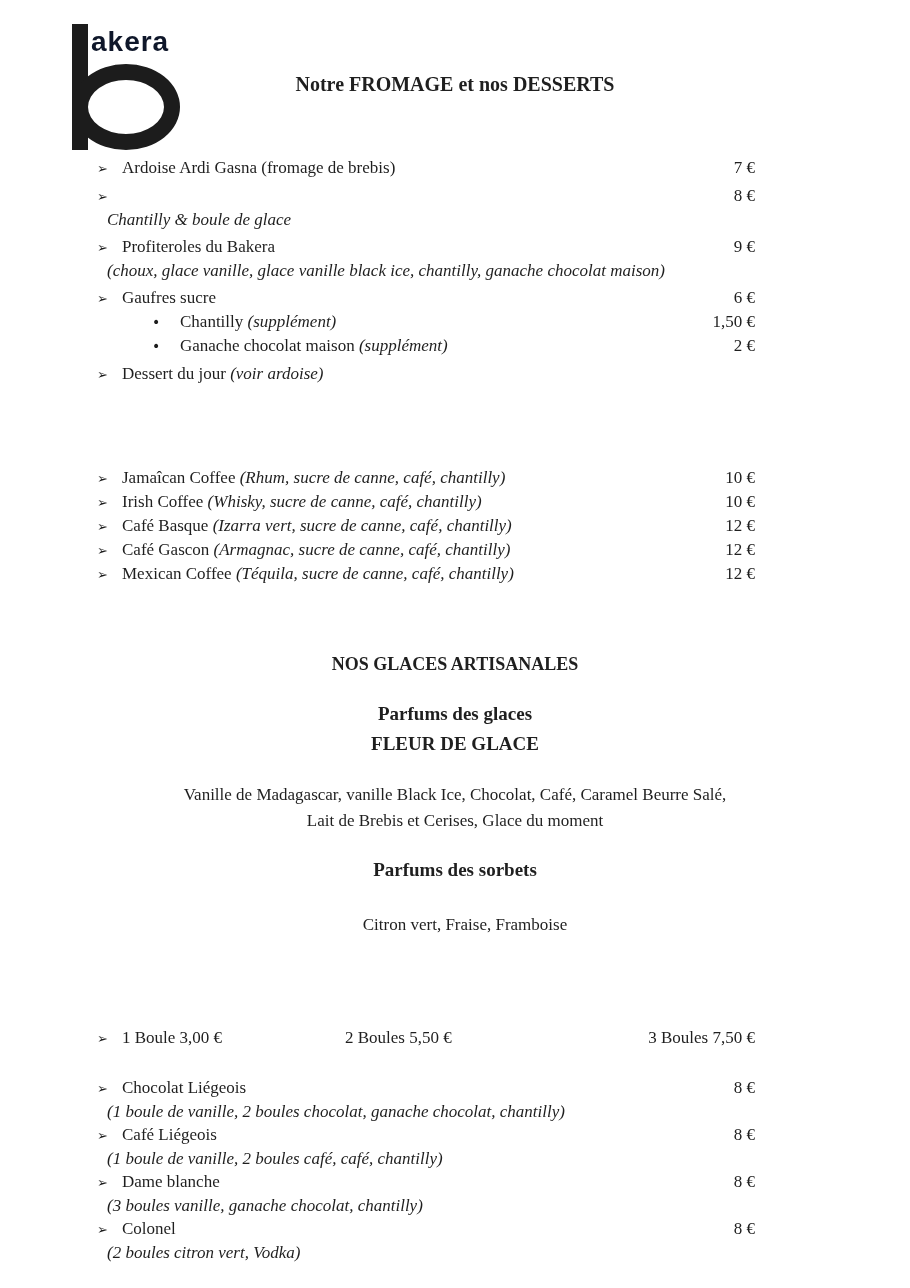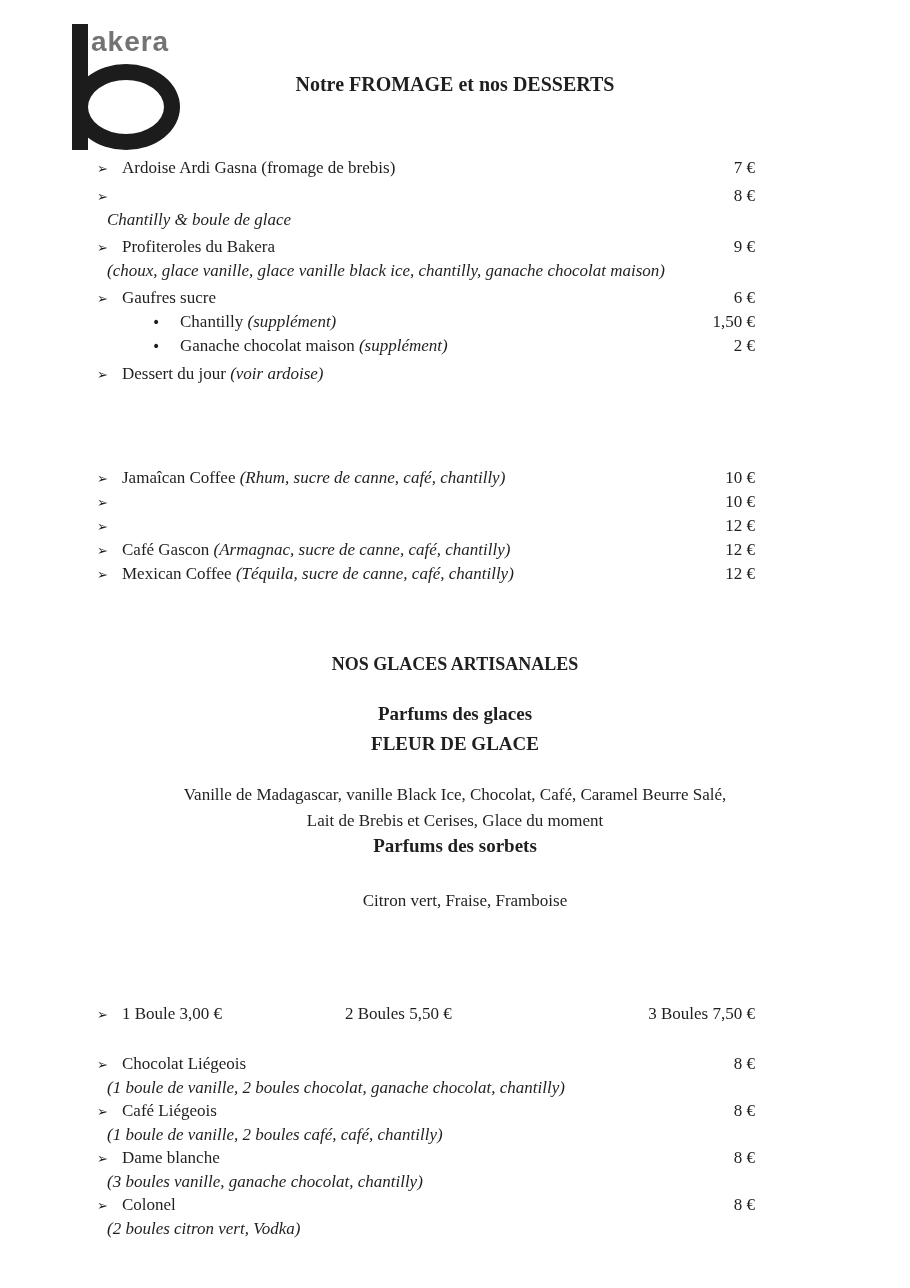--- a/index.html
+++ b/index.html
@@ -11,21 +11,21 @@
   }
   .page{position:relative;width:910px;height:1288px;background:#fff;}
 
   
   .logo{position:absolute;left:68px;top:24px;width:118px;height:128px;}
   .logo .stem{position:absolute;left:4px;top:0;width:16px;height:126px;background:#1c1c1c;}
   .logo .bowl{position:absolute;left:4px;top:40px;width:76px;height:54px;border:16px solid #1c1c1c;border-radius:50%;}
   .logo .word{
     position:absolute;left:23px;top:4px;
     font-family:"Liberation Sans", sans-serif;
-    font-size:28px;font-weight:600;letter-spacing:1px;color:#737373;line-height:1;
+    font-size:28px;font-weight:600;letter-spacing:1px;color:#0f172a;line-height:1;
   }
 
   
   .title{padding-top:72px;text-align:center;font-weight:bold;font-size:20px;line-height:24px;}
   .center{text-align:center;}
   .h-big{font-weight:bold;font-size:18px;line-height:24px;margin-top:66px;}
   .h-big2{font-weight:bold;font-size:19px;line-height:24px;margin-top:6px;}
   .h-mid{font-weight:bold;font-size:19px;line-height:24px;}
   .body-line{font-size:17px;line-height:26px;}
 
@@ -107,24 +107,26 @@
     </div>
 
   <div class="content coffees">
       <div class="mrow">
         <span class="bullet">➢</span>
         <span class="lab"><span>Jamaîcan Coffee</span><span class="it"> (Rhum,  sucre de canne, café, chantilly)</span></span>
         <span class="price">10 €</span>
       </div>
       <div class="mrow">
         <span class="bullet">➢</span>
+        <span class="lab"><span>Irish Coffee</span><span class="it"> (Whisky, sucre de canne, café, chantilly)</span></span>
         <span class="price">10 €</span>
       </div>
       <div class="mrow">
         <span class="bullet">➢</span>
+        <span class="lab"><span>Café Basque</span><span class="it"> (Izarra vert, sucre de canne, café, chantilly)</span></span>
         <span class="price">12 €</span>
       </div>
       <div class="mrow">
         <span class="bullet">➢</span>
         <span class="lab"><span>Café Gascon</span><span class="it"> (Armagnac, sucre de canne, café, chantilly)</span></span>
         <span class="price">12 €</span>
       </div>
       <div class="mrow">
         <span class="bullet">➢</span>
         <span class="lab"><span>Mexican Coffee</span><span class="it"> (Téquila, sucre de canne, café, chantilly)</span></span>
@@ -132,21 +134,21 @@
       </div>
     </div>
 
   <div class="center h-big">NOS GLACES ARTISANALES</div>
   <div class="center h-mid" style="margin-top:26px;">Parfums des glaces</div>
 
   <div class="center h-big2">FLEUR DE GLACE</div>
   <div class="center body-line" style="margin-top:26px;">Vanille de Madagascar, vanille Black Ice, Chocolat, Café, Caramel Beurre Salé,</div>
   <div class="center body-line">Lait de Brebis et Cerises, Glace du moment</div>
 
-  <div class="center h-mid" style="">Parfums des sorbets</div>
+  <div class="center h-mid" style="margin-top:24px;">Parfums des sorbets</div>
   <div class="center body-line" style="margin-top:30px;padding-left:20px;">Citron vert, Fraise, Framboise</div>
 
   <div class="content boules">
     <div class="b1">
       <span class="bullet">➢</span>
       <span>1 Boule 3,00 €</span>
     </div>
     <div class="b2">2 Boules 5,50 €</div>
     <div class="b3">3 Boules 7,50 €</div>
   </div>

